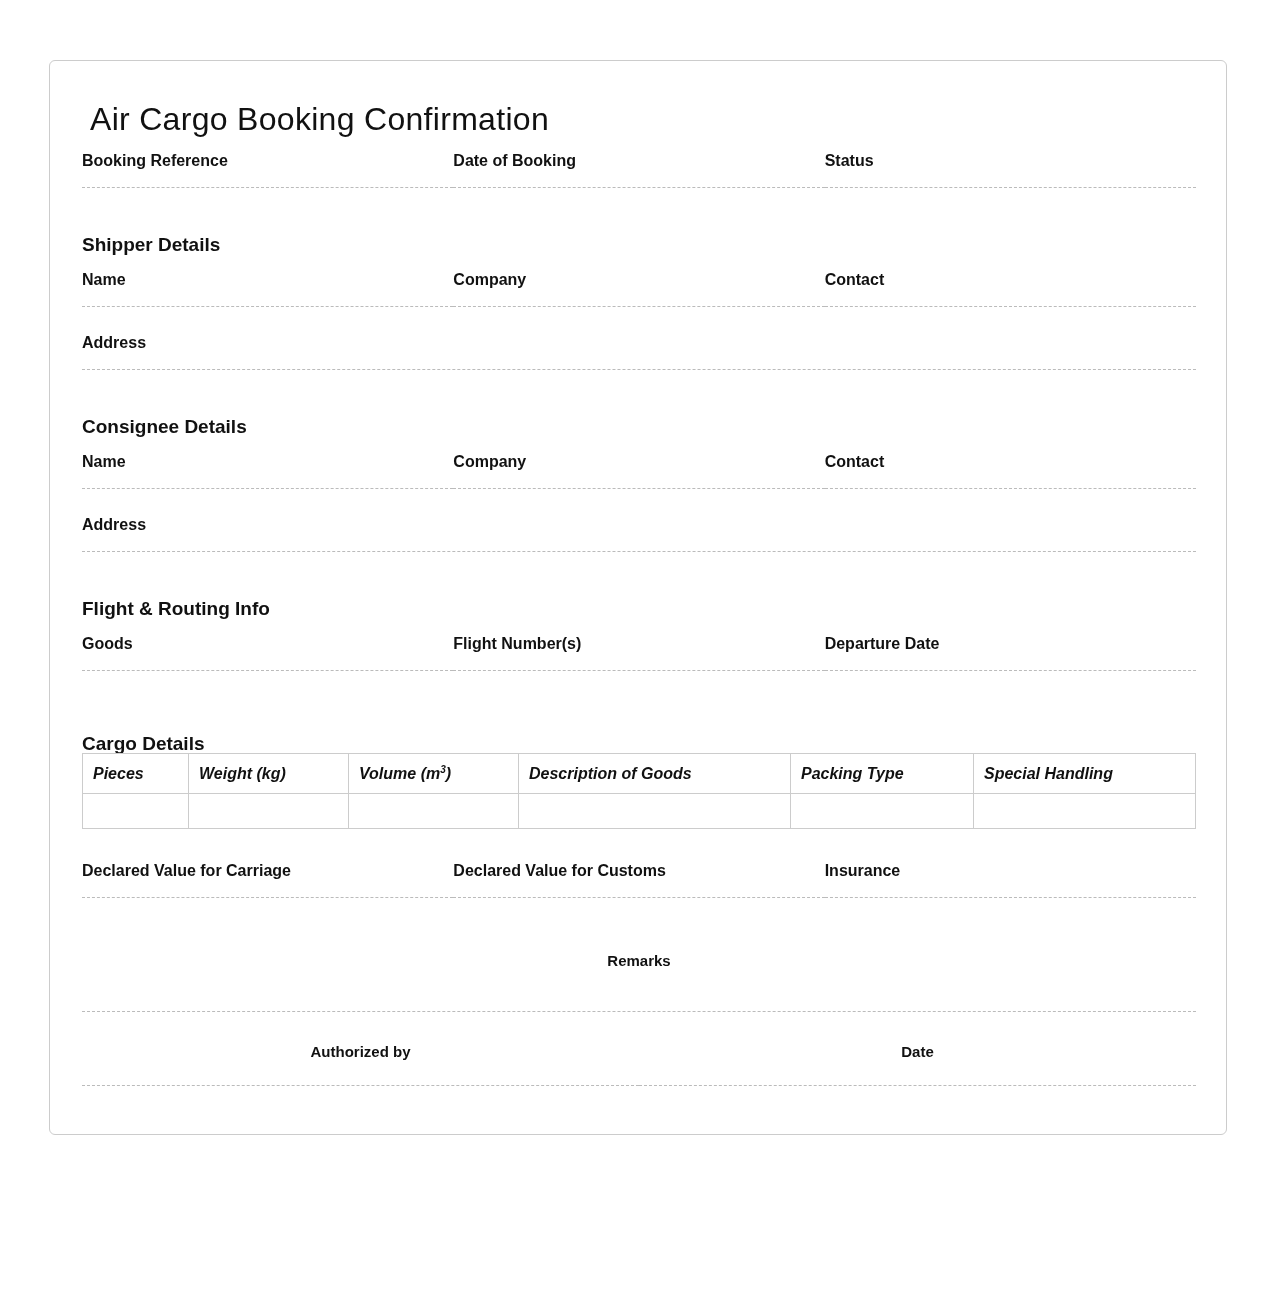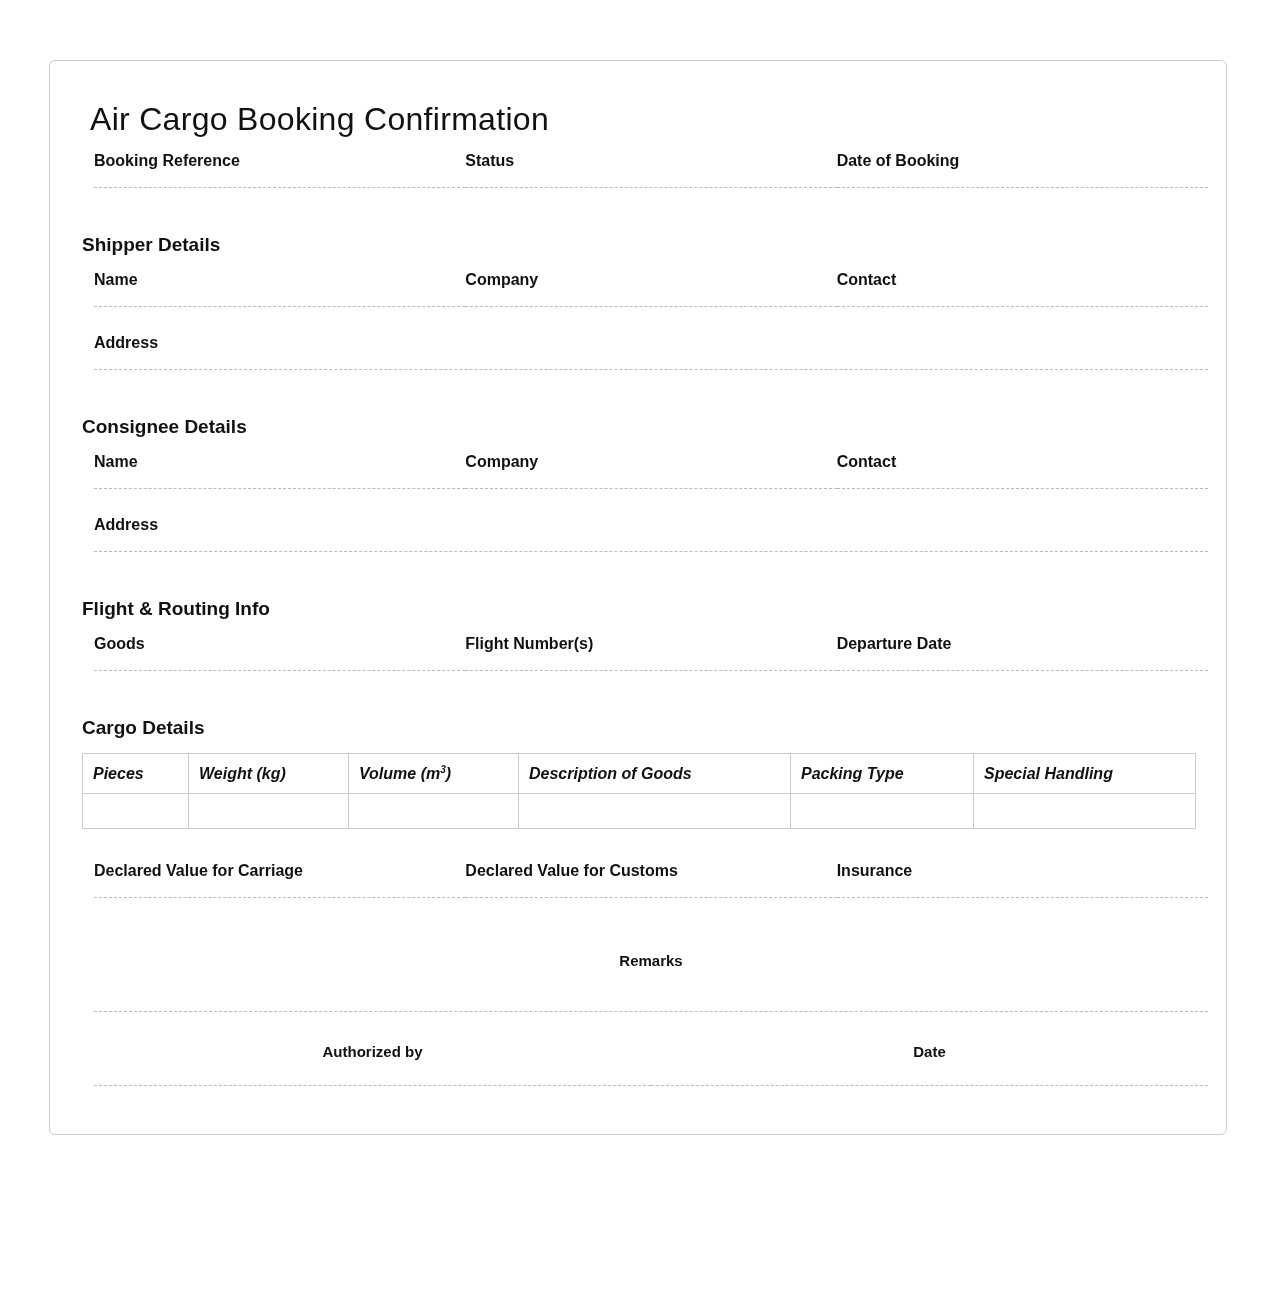--- a/index.html
+++ b/index.html
@@ -3,21 +3,21 @@
 <meta charset="utf-8">
 <style>
   html, body { margin:0; padding:0; background:#fff; }
   body { width:1278px; height:1300px; font-family:"Liberation Sans", sans-serif; color:#111; }
   .card {
     position:absolute; left:49px; top:60px; width:1178px; height:1075px;
     border:1px solid #ccc; border-radius:6px; box-sizing:border-box; background:#fff;
   }
   .inner { position:absolute; left:32px; top:0; width:1114px; }
   h1 { position:absolute; left:0; top:32px; margin:8px; font-size:32px; font-weight:normal; letter-spacing:0.3px; white-space:nowrap; }
-  .row { position:absolute; left:12px; width:1114px; display:flex; }
+  .row { position:absolute; left:0; width:1114px; display:flex; }
   .field { flex:1; }
   .label { font-size:16px; font-weight:bold; height:20px; line-height:20px; white-space:nowrap; }
   .line { margin-top:16px; border-bottom:1px dashed #bbb; height:0; }
   .section { position:absolute; left:0; margin:0; font-size:19px; font-weight:bold; white-space:nowrap; }
   table { position:absolute; left:0; width:1114px; border-collapse:collapse; }
   th, td { border:1px solid #ccc; text-align:left; padding:0 10px; font-size:16px; }
   th { height:39px; font-weight:bold;font-style:italic; }
   td { height:34px; }
   sup { font-size:10px; }
   .small .label { font-size:15px;text-align:center; }
@@ -28,25 +28,25 @@
 <div class="card">
  <div class="inner">
   <h1>Air Cargo Booking Confirmation</h1>
 
   <div class="row" style="top:90px">
     <div class="field">
           <div class="label">Booking Reference</div>
           <div class="line" style="margin-top:16px"></div>
         </div>
     <div class="field">
-          <div class="label">Status</div>
+          <div class="label">Date of Booking</div>
           <div class="line"></div>
         </div>
     <div class="field">
-          <div class="label">Date of Booking</div>
+          <div class="label">Status</div>
           <div class="line"></div>
         </div>
   </div>
 
   <div class="section" style="top:173px">Shipper Details</div>
   <div class="row" style="top:209px">
     <div class="field">
           <div class="label">Name</div>
           <div class="line"></div>
         </div>
@@ -97,21 +97,21 @@
     <div class="field">
           <div class="label">Flight Number(s)</div>
           <div class="line"></div>
         </div>
     <div class="field">
           <div class="label">Departure Date</div>
           <div class="line"></div>
         </div>
   </div>
 
-  <div class="section" style="top:656px">Cargo Details</div>
+  <div class="section" style="top:672px">Cargo Details</div>
   <table style="top:692px">
     <tbody>
           <tr>
       <th style="width:85px">Pieces</th>
       <th style="width:139px">Weight (kg)</th>
       <th style="width:149px"><span>Volume (m</span><sup>3</sup><span>)</span></th>
       <th style="width:251px">Description of Goods</th>
       <th style="width:162px">Packing Type</th>
       <th>Special Handling</th>
     </tr>

